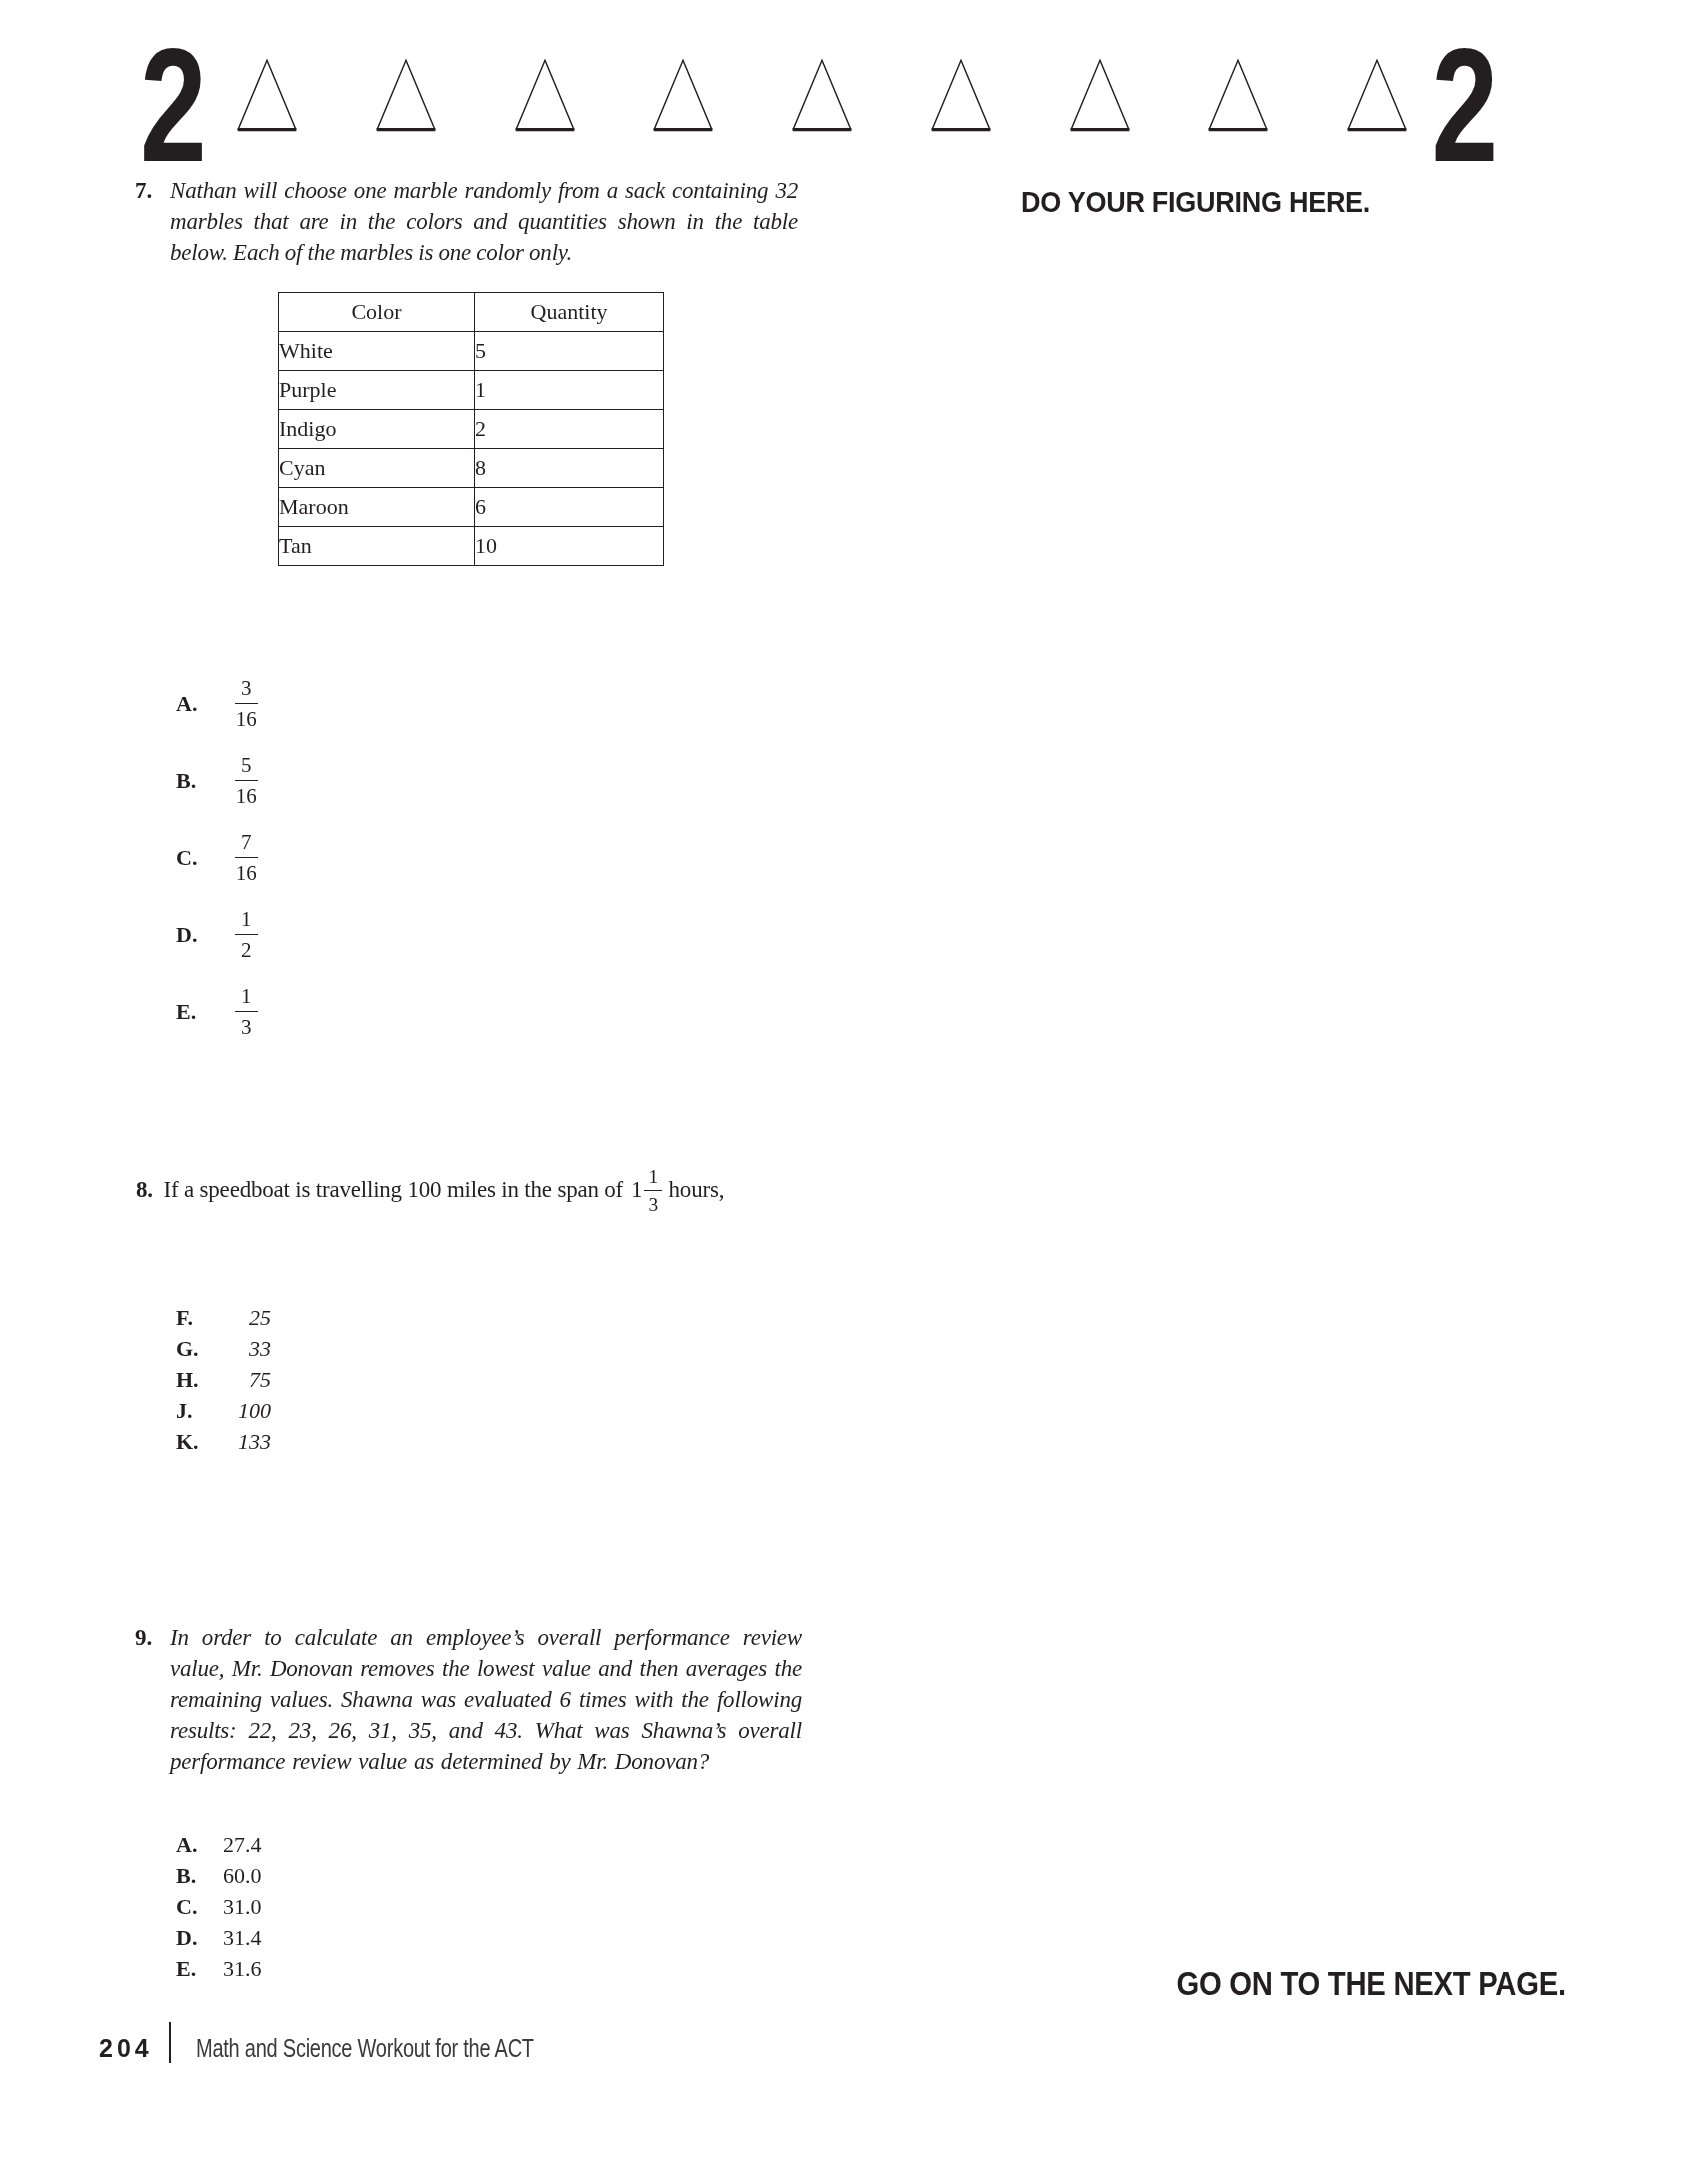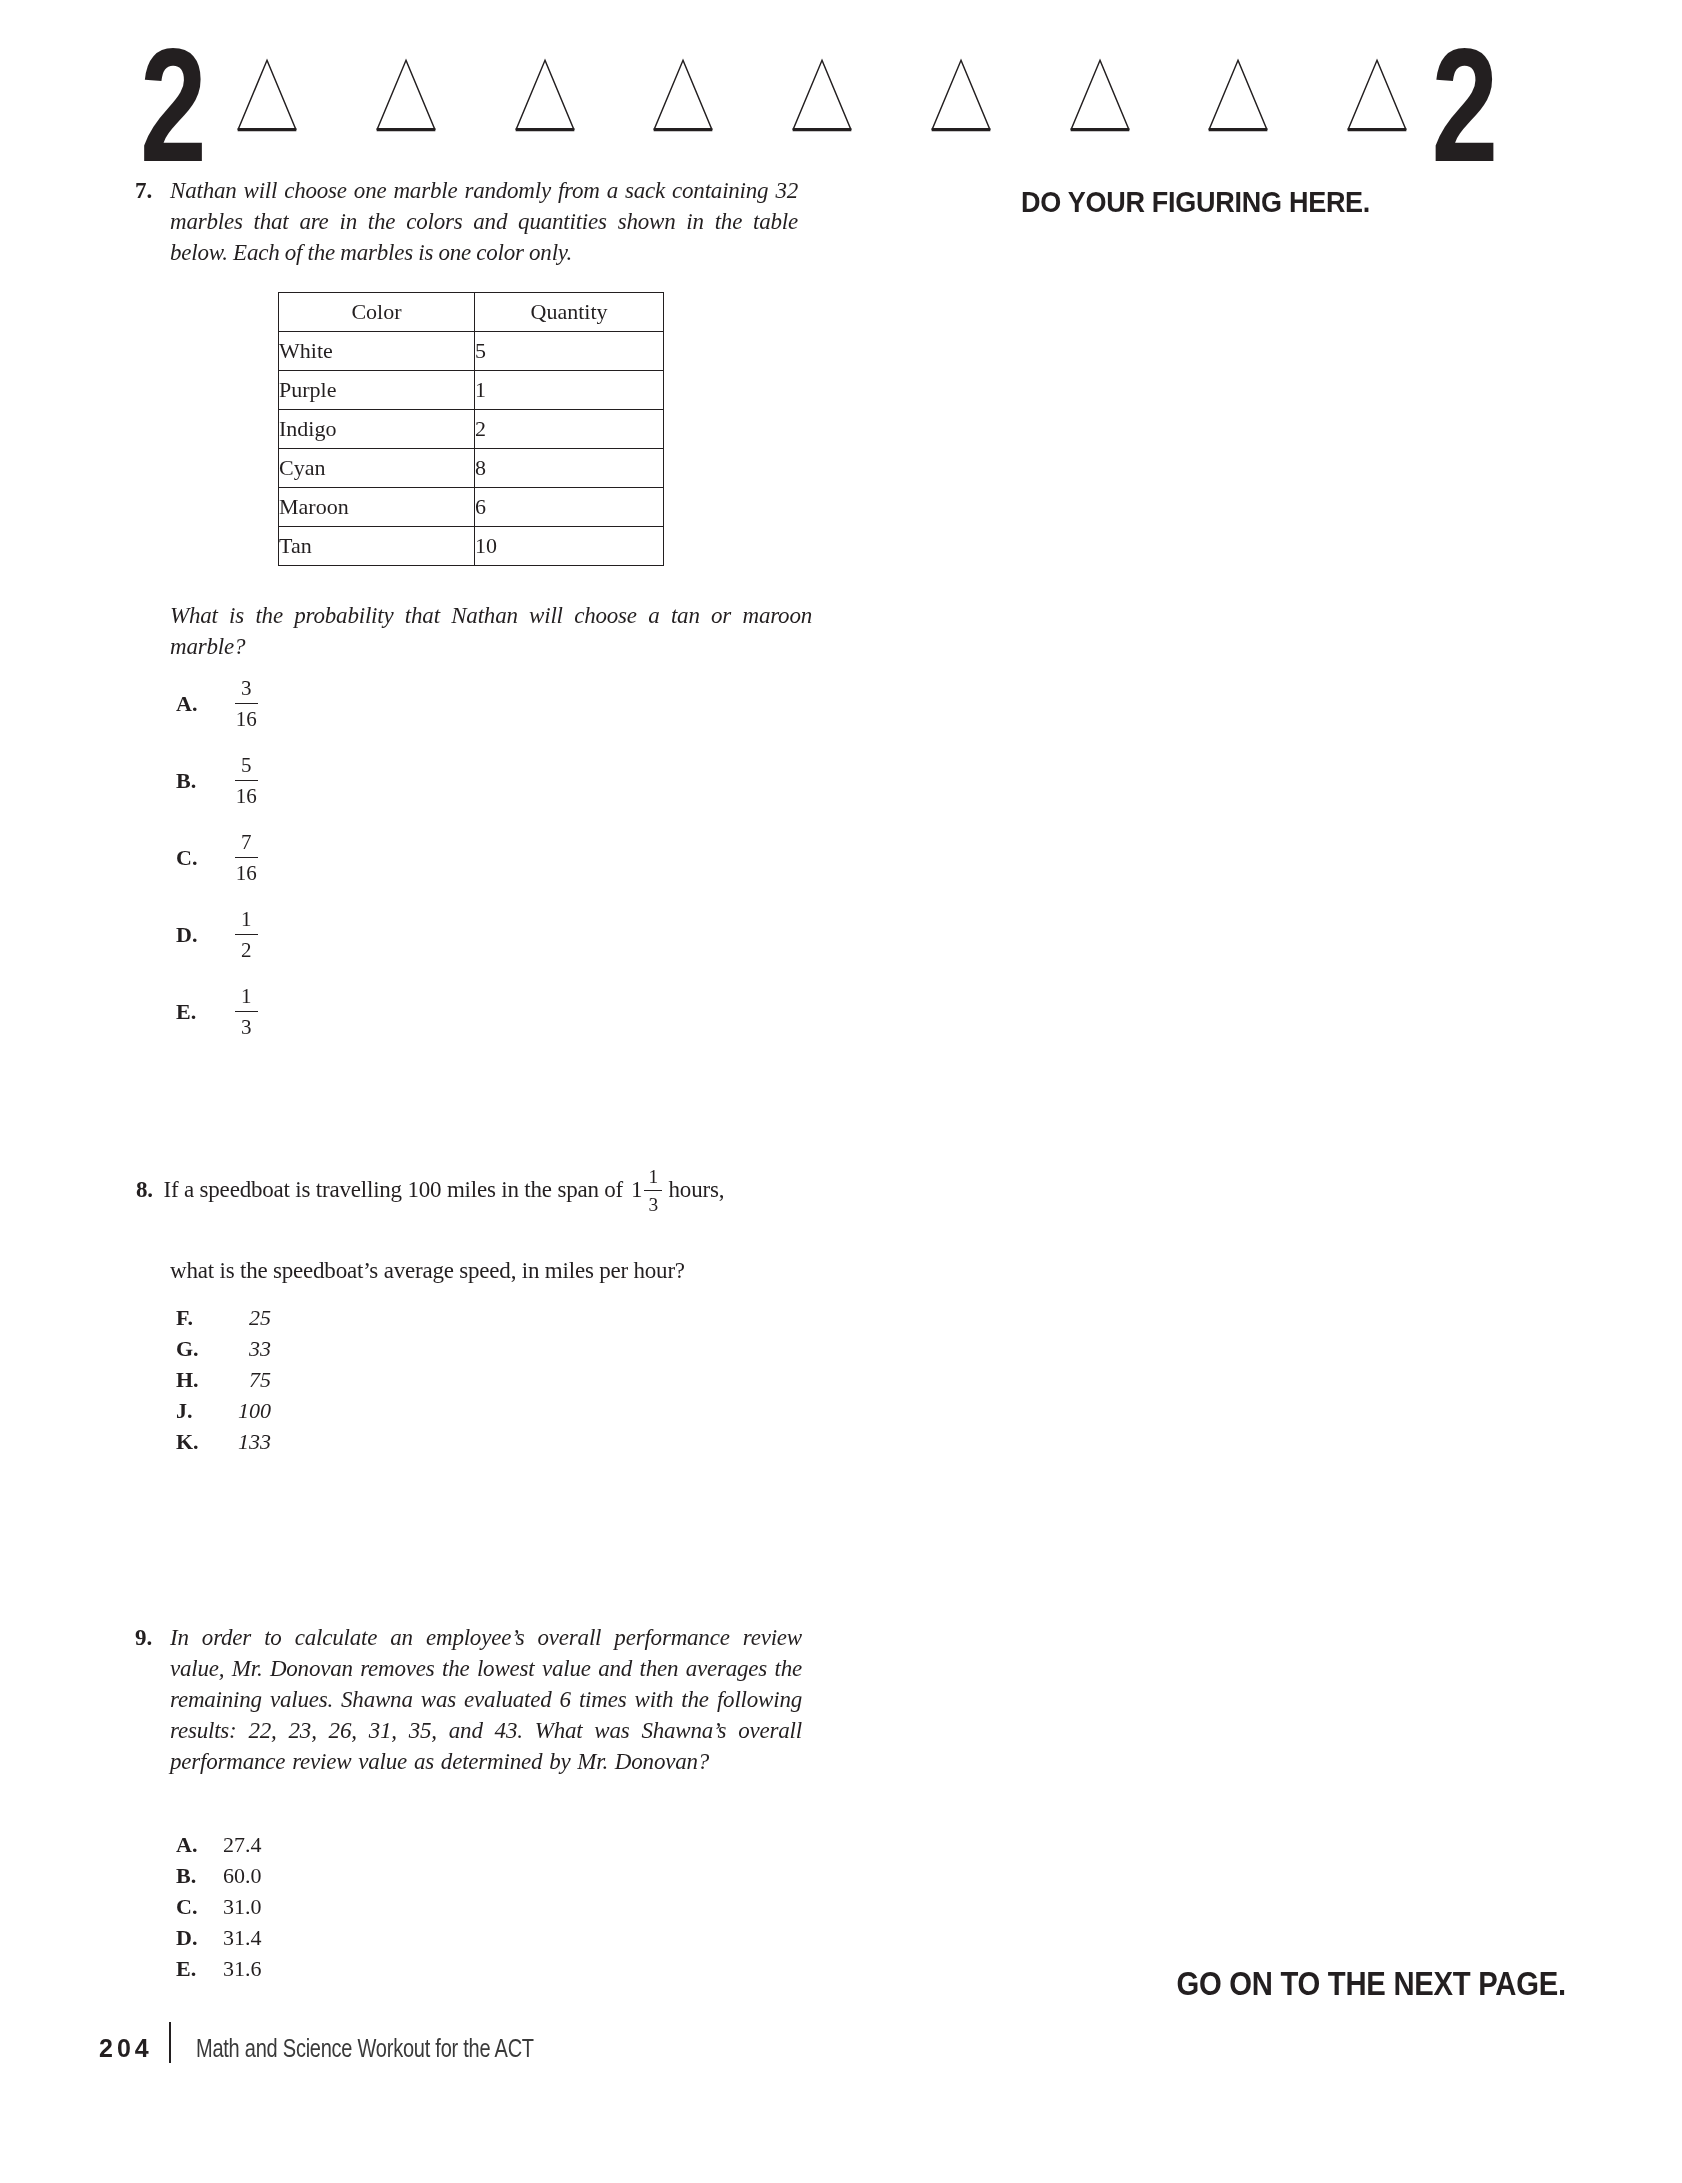--- a/index.html
+++ b/index.html
@@ -198,23 +198,20 @@
         <td>Maroon</td>
         <td>6</td>
       </tr>
       <tr>
         <td>Tan</td>
         <td>10</td>
       </tr>
     </tbody>
   </table>
 
-  <section class="qblock" style="top:600px;width:642px;">
-    <p class="qtext">What is the probability that Nathan will choose a tan or maroon marble?</p>
-  </section>
 
   <div class="choice-frac" style="top:675px;">
     <span class="clabel">A.</span>
     <span class="frac">
       <span class="num">3</span>
       <span class="den">16</span>
     </span>
   </div>
   <div class="choice-frac" style="top:752px;">
     <span class="clabel">B.</span>
@@ -250,21 +247,20 @@
     <span>If a speedboat is travelling 100 miles in the span of</span>
     <span class="mixed">
       <span>1</span>
       <span class="frac frac-sm">
         <span class="num">1</span>
         <span class="den">3</span>
       </span>
     </span>
     <span>hours,</span>
   </div>
-  <p class="line2">what is the speedboat’s average speed, in miles per hour?</p>
 
   <div class="vchoices" style="top:1302px;">
     <div class="vrow">
       <span class="clabel">F.</span>
       <span class="val-right">25</span>
     </div>
     <div class="vrow">
       <span class="clabel">G.</span>
       <span class="val-right">33</span>
     </div>

